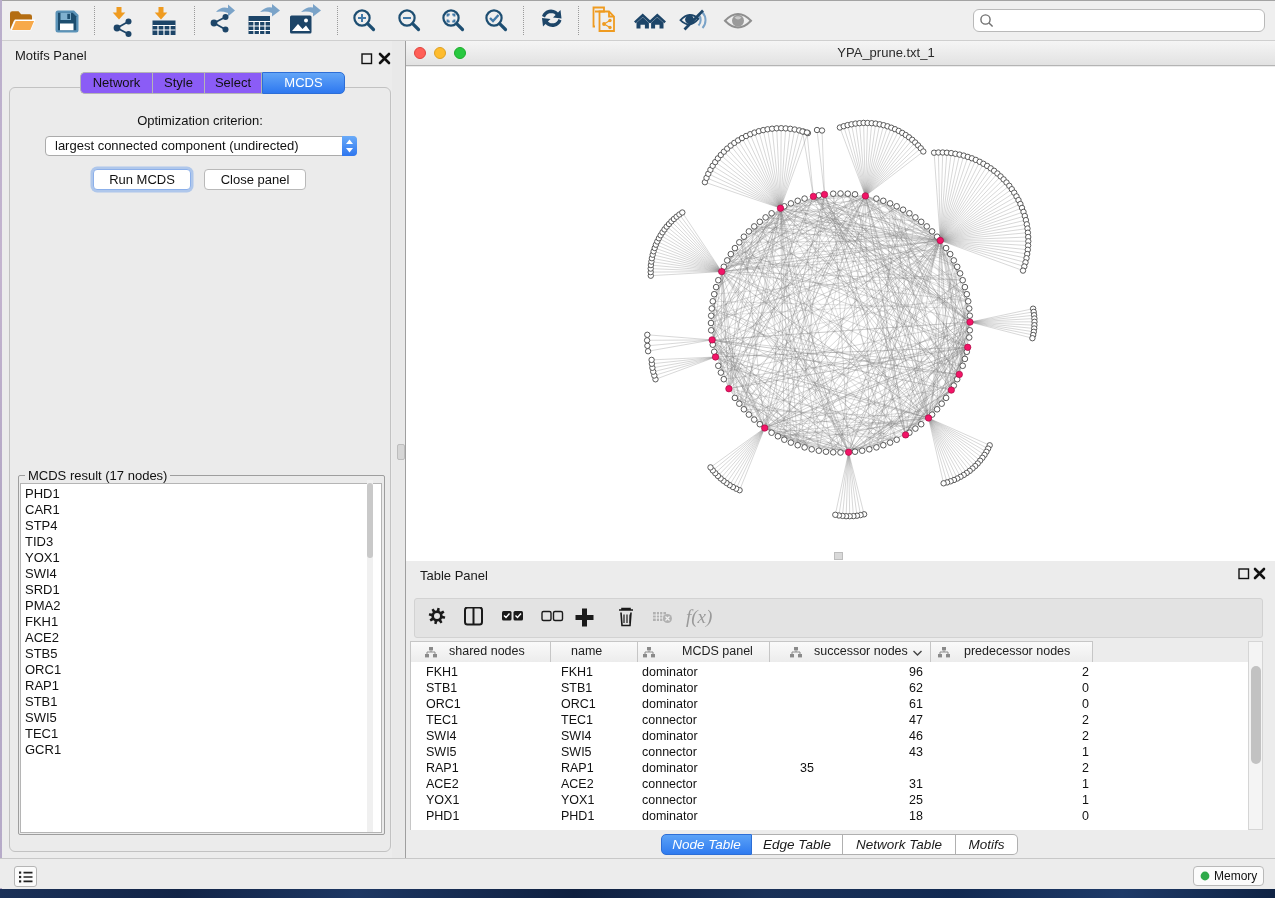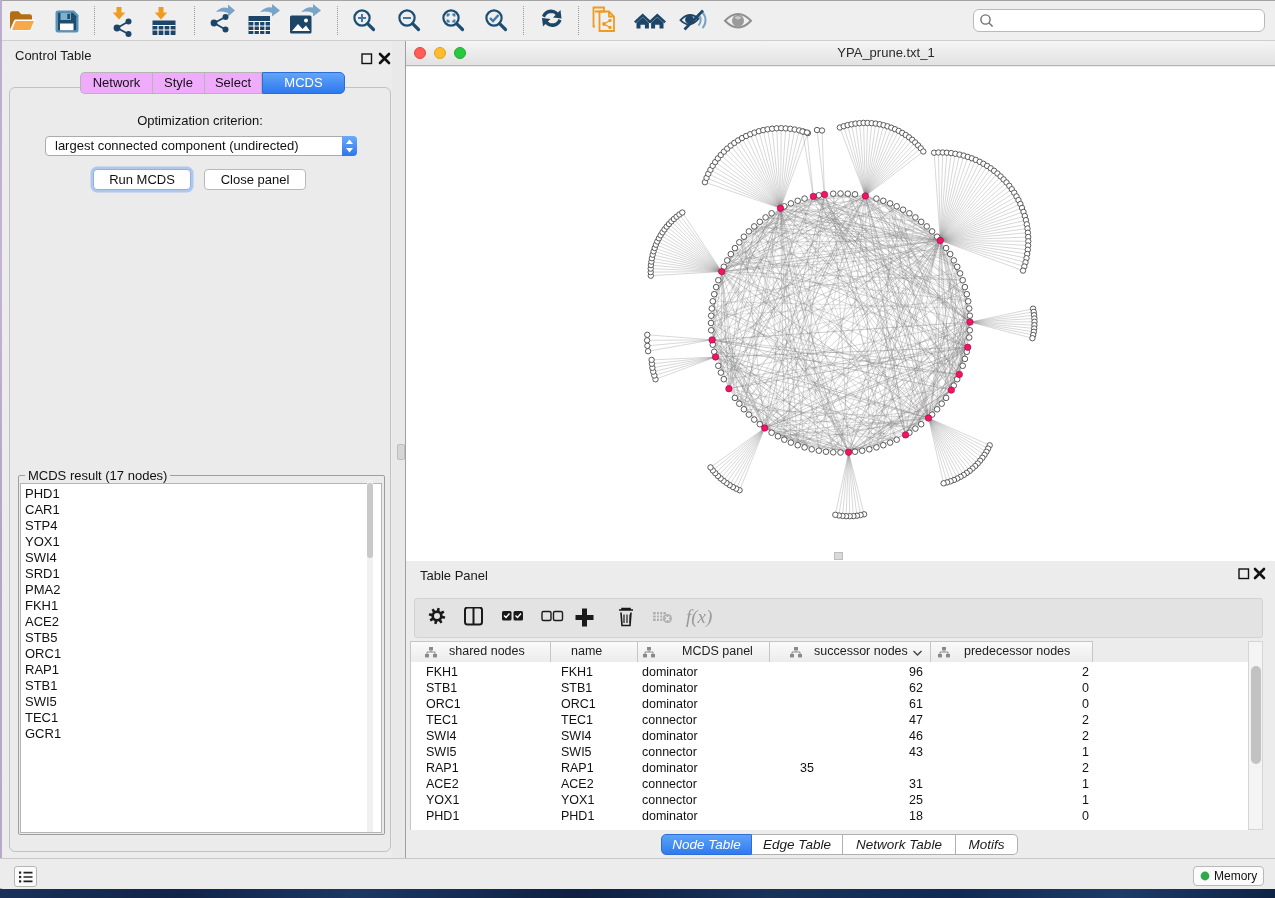--- a/index.html
+++ b/index.html
@@ -1,21 +1,21 @@
 <!DOCTYPE html>
 <html><head><meta charset="utf-8">
 <style>
 * { margin:0; padding:0; box-sizing:border-box; }
 html,body { width:1275px; height:898px; overflow:hidden; font-family:"Liberation Sans",sans-serif; background:#ececec; }
 .abs { position:absolute; }
 #toolbar { position:absolute; left:0; top:0; width:1275px; height:41px; background:#efefef; border-bottom:1px solid #cfcfcf; border-top:1.5px solid #a3a3a3; }
 .vsep { position:absolute; top:6px; height:29px; border-left:1px dotted #9a9a9a; }
 #search { position:absolute; left:973px; top:9px; width:292px; height:23px; background:#fff; border:1px solid #b9b9b9; border-radius:6px; }
 #cp-title { position:absolute; left:15px; top:48px; font-size:13px; color:#1a1a1a; }
-.tab { position:absolute; top:72px; height:22px; background:#f0abfc; border:1px solid #b5b5b5; font-size:13px; color:#111; text-align:center; line-height:20px; }
+.tab { position:absolute; top:72px; height:22px; background:#8b5cf6; border:1px solid #b5b5b5; font-size:13px; color:#111; text-align:center; line-height:20px; }
 #panelbox { position:absolute; left:9px; top:87px; width:382px; height:765px; border:1px solid #c2c2c2; border-radius:6px; background:#ebebeb; }
 #optlabel { position:absolute; left:0; top:113px; width:400px; text-align:center; font-size:13px; color:#111; }
 #combo { position:absolute; left:45px; top:136px; width:312px; height:20px; background:#fff; border:1px solid #ababab; border-radius:4px; font-size:13px; color:#111; line-height:18px; padding-left:9px; }
 #stepper { position:absolute; left:342px; top:136px; width:15px; height:20px; border-radius:0 4px 4px 0; background:linear-gradient(#6aabf9,#2e76ef); }
 .btn { position:absolute; top:169px; height:21px; background:#fff; border:1px solid #b9b9b9; border-radius:4px; font-size:13px; color:#111; text-align:center; line-height:19px; }
 #runbtn { left:93px; width:98px; border:1px solid #8cb0ea; box-shadow:0 0 0 2.5px rgba(125,170,235,.55); }
 #closebtn { left:204px; width:102px; }
 #fieldset { position:absolute; left:18px; top:475px; width:367px; height:360px; border:1px solid #9e9e9e; border-radius:2px; }
 #legend { position:absolute; left:25px; top:468px; background:#ebebeb; padding:0 3px; font-size:13px; color:#111; }
 #mcdslist { position:absolute; left:20px; top:483px; width:362px; height:350px; background:#fff; border:1px solid #b5b5b5; font-size:13px; color:#111; padding:2px 0 0 4px; }
@@ -148,21 +148,21 @@
   <path d="M725 20.8 q13 -13.5 26 0 q-13 13.5 -26 0 z" stroke="#8f8f8f" stroke-width="2" fill="none"></path>
   <circle cx="738" cy="20.8" r="6" fill="#9a9a9a"></circle>
   <path d="M734.5 17.5 a5 4 0 0 1 7 0 q-1.5 2 -3.5 2 t-3.5 -2 z" fill="#c9c9c9"></path>
 </svg>
 <div id="search"></div>
 <svg class="abs" style="left:979px;top:13px" width="16" height="16">
   <circle cx="6.5" cy="6.5" r="4.6" stroke="#6f6f6f" stroke-width="1.4" fill="none"></circle>
   <line x1="10" y1="10" x2="13.6" y2="13.6" stroke="#6f6f6f" stroke-width="1.4"></line>
 </svg>
 
-<div id="cp-title">Control Table</div>
+<div id="cp-title">Motifs Panel</div>
 <svg class="abs" style="left:361px;top:53px" width="12" height="12">
     <rect x="1" y="1" width="9.5" height="9.5" fill="none" stroke="#111" stroke-width="1.4"></rect>
   </svg>
 <svg class="abs" style="left:378px;top:52px" width="13" height="13">
     <path d="M2 2 L11 11 M11 2 L2 11" stroke="#111" stroke-width="2.6" stroke-linecap="round"></path>
   </svg>
 
 <div id="panelbox"></div>
 <div class="tab" style="left:80px;width:72px;border-radius:5px 0 0 5px;border-right:none">Network</div>
 <div class="tab" style="left:152px;width:52px;border-right:none">Style</div>
@@ -178,20 +178,21 @@
   </svg>
 <div class="btn" id="runbtn">Run MCDS</div>
 <div class="btn" id="closebtn">Close panel</div>
 
 <div id="fieldset"></div>
 <div id="legend">MCDS result (17 nodes)</div>
 <div id="mcdslist">
 <div>PHD1</div>
 <div>CAR1</div>
 <div>STP4</div>
+<div>TID3</div>
 <div>YOX1</div>
 <div>SWI4</div>
 <div>SRD1</div>
 <div>PMA2</div>
 <div>FKH1</div>
 <div>ACE2</div>
 <div>STB5</div>
 <div>ORC1</div>
 <div>RAP1</div>
 <div>STB1</div>

